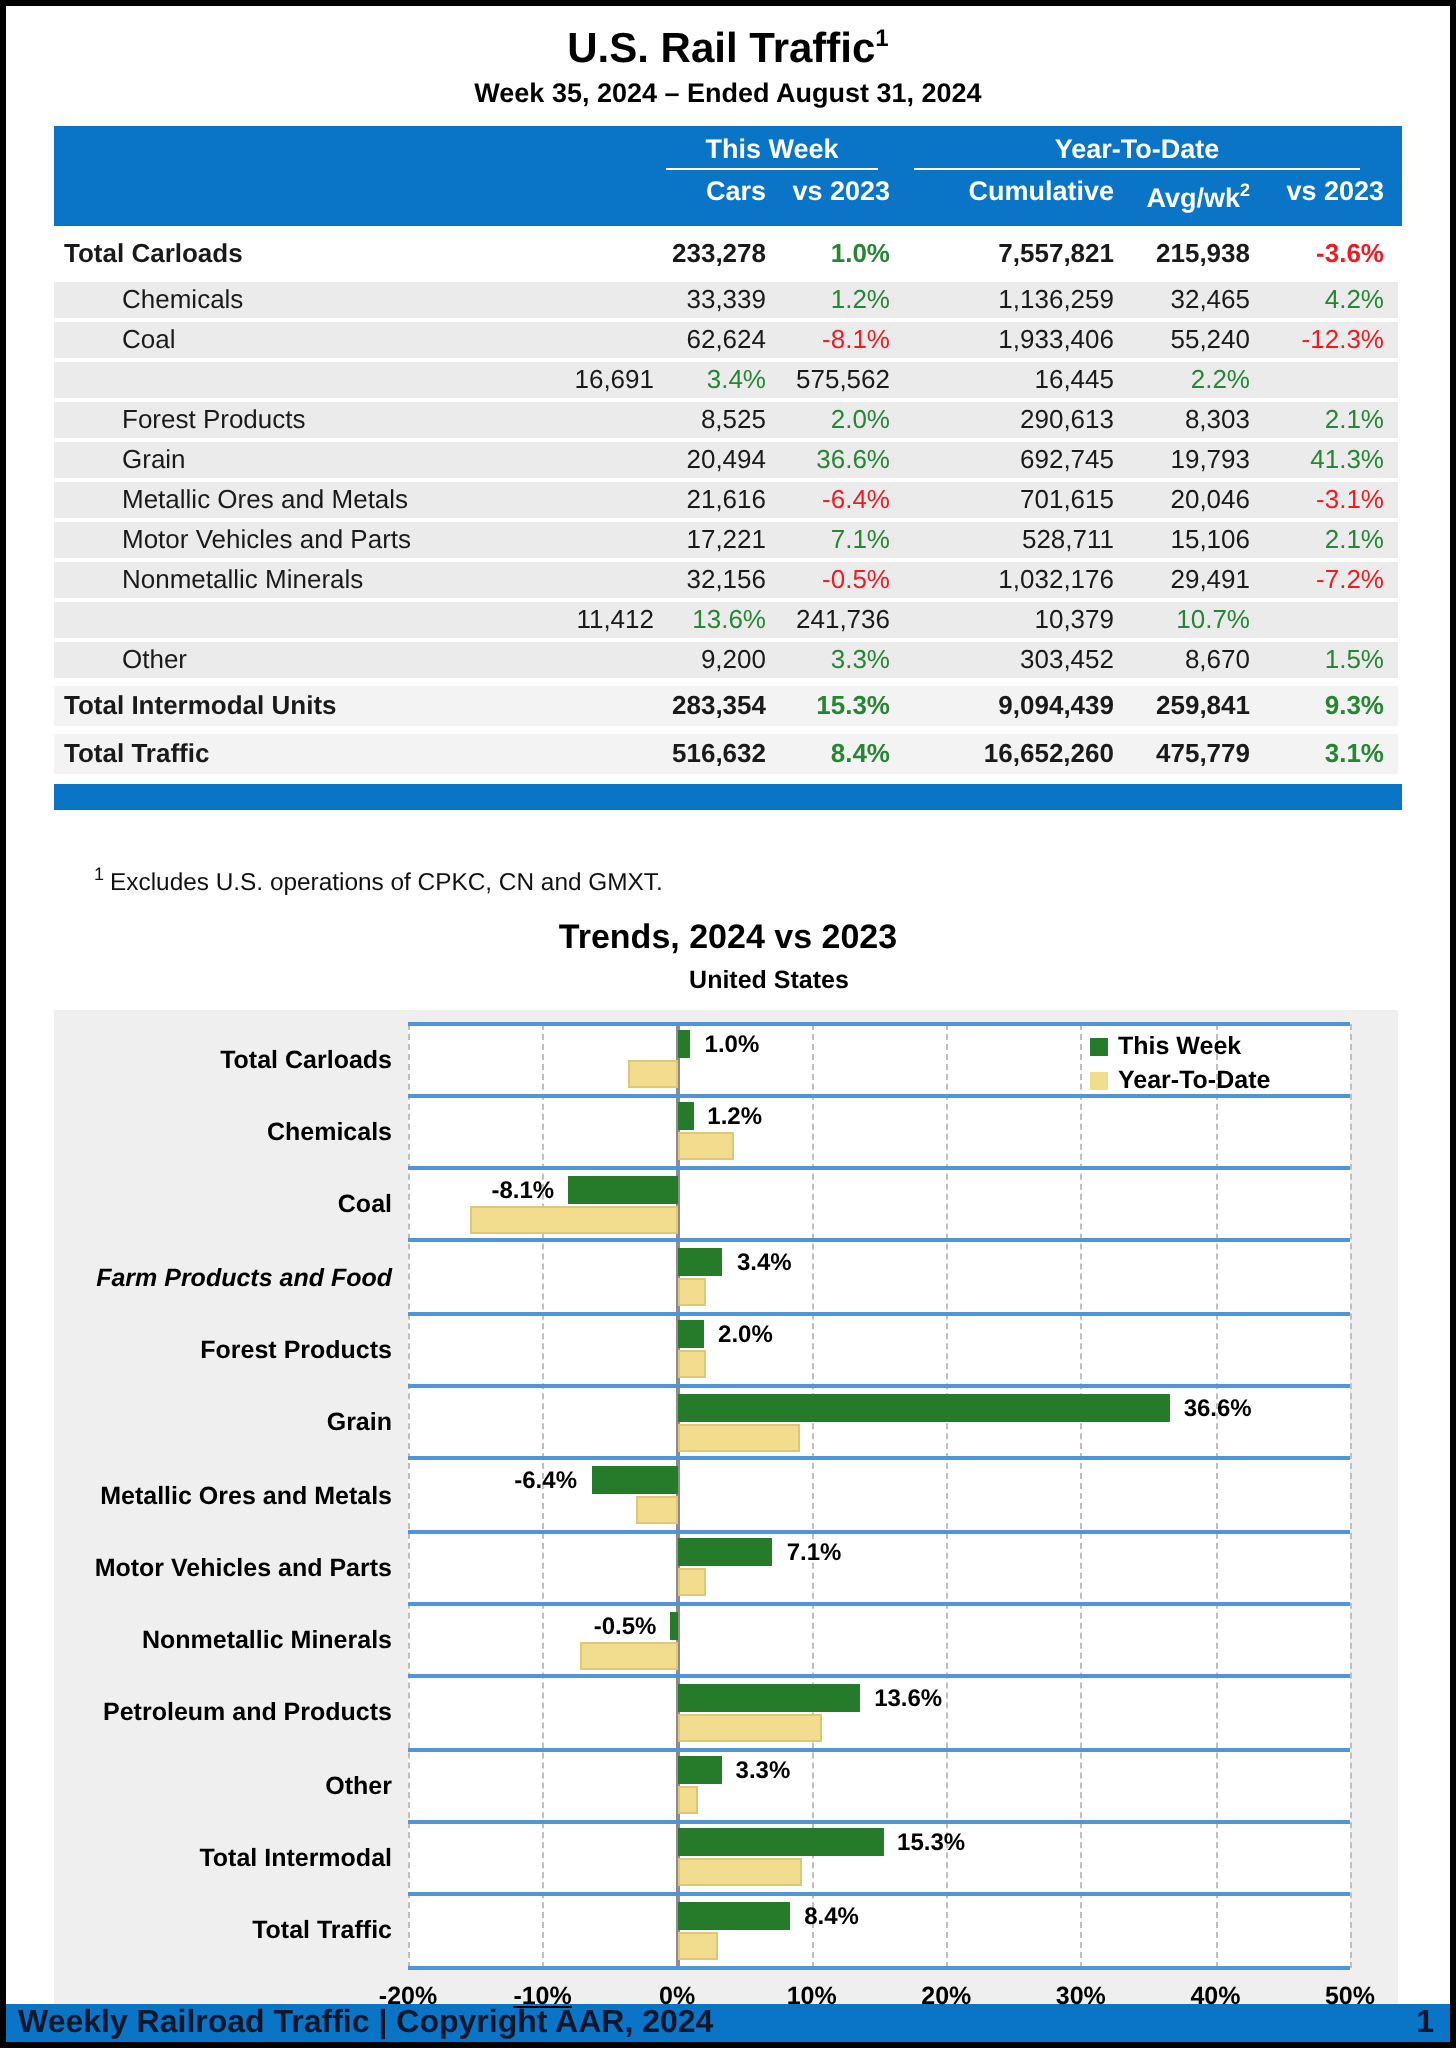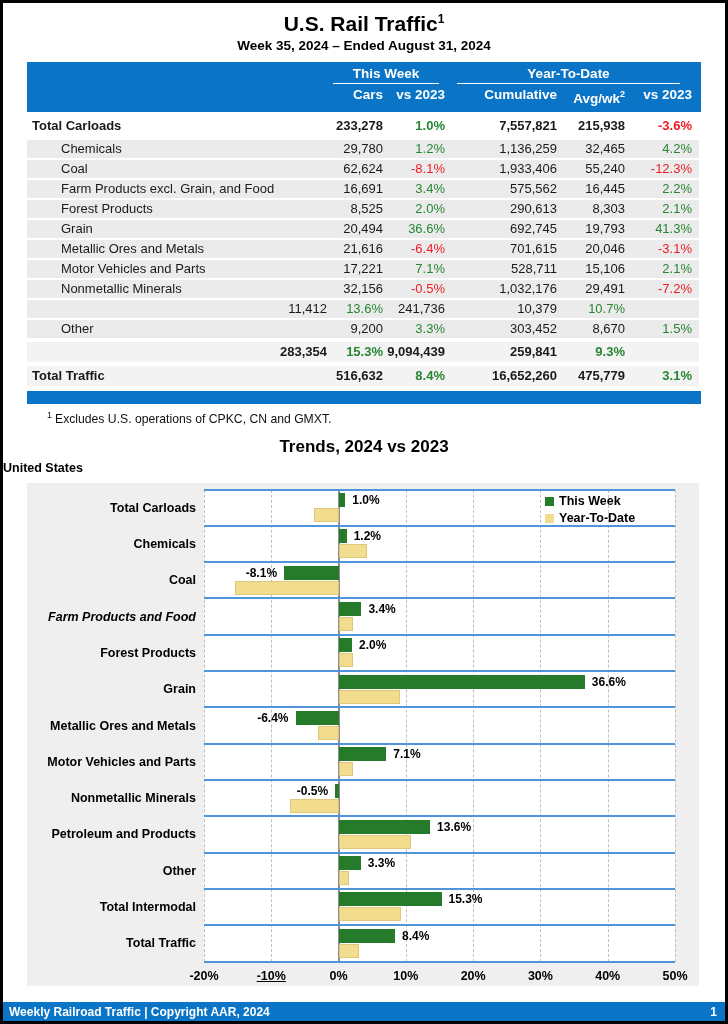--- a/index.html
+++ b/index.html
@@ -28,43 +28,43 @@
           height:18px; line-height:18px; font-size:13px; margin-bottom:2px; }
   .trow.sub { background:#ebebeb; }
   .trow.sub .c-label { padding-left:34px; }
   .trow.total { background:#f3f3f3; font-weight:bold; height:20px; line-height:20px; margin:4px 0; }
   .trow.first-total { background:#fff; }
   .c-label { text-align:left; padding-left:5px; white-space:nowrap; overflow:hidden; }
   .c-num { text-align:right; white-space:nowrap; }
   .pos { color:var(--pos); } .neg { color:var(--neg); }
   
   .divider { margin:5px 24px 0; height:13px; background:var(--hdr-blue); }
-  .footnotes { margin:6px 24px 0 44px; font-size:12.2px; color:#111; }
+  .footnotes { margin:27px 24px 0 44px; font-size:12.2px; color:#111; }
   .footnote { margin-bottom:5px; }
   .footnote sup { font-size:9px; margin-right:3px; }
   
   .chart-title { margin-top:11px; text-align:center; font-size:17px; font-weight:bold; color:#000; }
-  .chart-subtitle { margin-top:4px; text-align:left; font-size:12.5px; font-weight:bold; color:#000; }
+  .chart-subtitle { margin-top:4px; text-align:center; font-size:12.5px; font-weight:bold; color:#000;padding-left:41px; }
   .chart-panel { position:relative; margin:8px 24px 0; width:672px; height:503px; background:#efeff0; }
   .plot-bg { position:absolute; background:#fff; z-index:0; }
   .gridline { position:absolute; width:0; border-left:1px dashed #bfbfbf; z-index:1; }
   .zero-line { position:absolute; width:2px; background:#8c8c8c; z-index:2; }
   .hline { position:absolute; height:2px; background:var(--line-blue); z-index:4; }
   .bar { position:absolute; z-index:3; }
   .bar.tan { border:1px solid #e0c678; }
   .bar-label { position:absolute; z-index:5; font-size:12px; font-weight:bold; color:#000; white-space:nowrap; line-height:14px; }
   .cat-label { position:absolute; left:0; width:169px; text-align:right; font-size:12.5px; font-weight:bold; color:#000; z-index:2; line-height:16px; }
   .tick-label { position:absolute; font-size:12.5px; font-weight:bold; color:#000; white-space:nowrap; transform:translateX(-50%); z-index:2; }
   .legend { position:absolute; z-index:6; }
   .legend-row { display:flex; align-items:center; height:17px; }
   .legend-swatch { width:9px; height:9px; margin-right:5px; }
   .legend-text { font-size:12.5px; font-weight:bold; color:#000; line-height:13px; }
   
   .footer { position:absolute; left:0; right:0; bottom:0; height:19px; background:var(--hdr-blue);
-            color:#ffffff; font-size:12px; font-weight:bold; display:flex; justify-content:space-between;
+            color:#0f172a; font-size:16px; font-weight:bold; display:flex; justify-content:space-between;
             align-items:center; padding:0 8px 0 6px; }
 </style>
 </head>
 <body>
 
 <div class="page">
 
   <div class="rpt-title"><span>U.S. Rail Traffic</span><sup>1</sup></div>
   <div class="rpt-subtitle">Week 35, 2024 – Ended August 31, 2024</div>
 
@@ -94,36 +94,35 @@
       <div class="trow total first-total">
         <div class="c-label">Total Carloads</div>
         <div class="c-num">233,278</div>
         <div class="c-num pos">1.0%</div>
         <div class="c-num">7,557,821</div>
         <div class="c-num">215,938</div>
         <div class="c-num neg">-3.6%</div>
       </div>
       <div class="trow sub">
         <div class="c-label">Chemicals</div>
-        <div class="c-num">29,780</div>
+        <div class="c-num">33,339</div>
         <div class="c-num pos">1.2%</div>
         <div class="c-num">1,136,259</div>
         <div class="c-num">32,465</div>
         <div class="c-num pos">4.2%</div>
       </div>
       <div class="trow sub">
         <div class="c-label">Coal</div>
         <div class="c-num">62,624</div>
         <div class="c-num neg">-8.1%</div>
         <div class="c-num">1,933,406</div>
         <div class="c-num">55,240</div>
         <div class="c-num neg">-12.3%</div>
       </div>
       <div class="trow sub">
-        <div class="c-label">Farm Products excl. Grain, and Food</div>
         <div class="c-num">16,691</div>
         <div class="c-num pos">3.4%</div>
         <div class="c-num">575,562</div>
         <div class="c-num">16,445</div>
         <div class="c-num pos">2.2%</div>
       </div>
       <div class="trow sub">
         <div class="c-label">Forest Products</div>
         <div class="c-num">8,525</div>
         <div class="c-num pos">2.0%</div>
@@ -172,20 +171,21 @@
       </div>
       <div class="trow sub">
         <div class="c-label">Other</div>
         <div class="c-num">9,200</div>
         <div class="c-num pos">3.3%</div>
         <div class="c-num">303,452</div>
         <div class="c-num">8,670</div>
         <div class="c-num pos">1.5%</div>
       </div>
       <div class="trow total">
+        <div class="c-label">Total Intermodal Units</div>
         <div class="c-num">283,354</div>
         <div class="c-num pos">15.3%</div>
         <div class="c-num">9,094,439</div>
         <div class="c-num">259,841</div>
         <div class="c-num pos">9.3%</div>
       </div>
       <div class="trow total">
         <div class="c-label">Total Traffic</div>
         <div class="c-num">516,632</div>
         <div class="c-num pos">8.4%</div>

